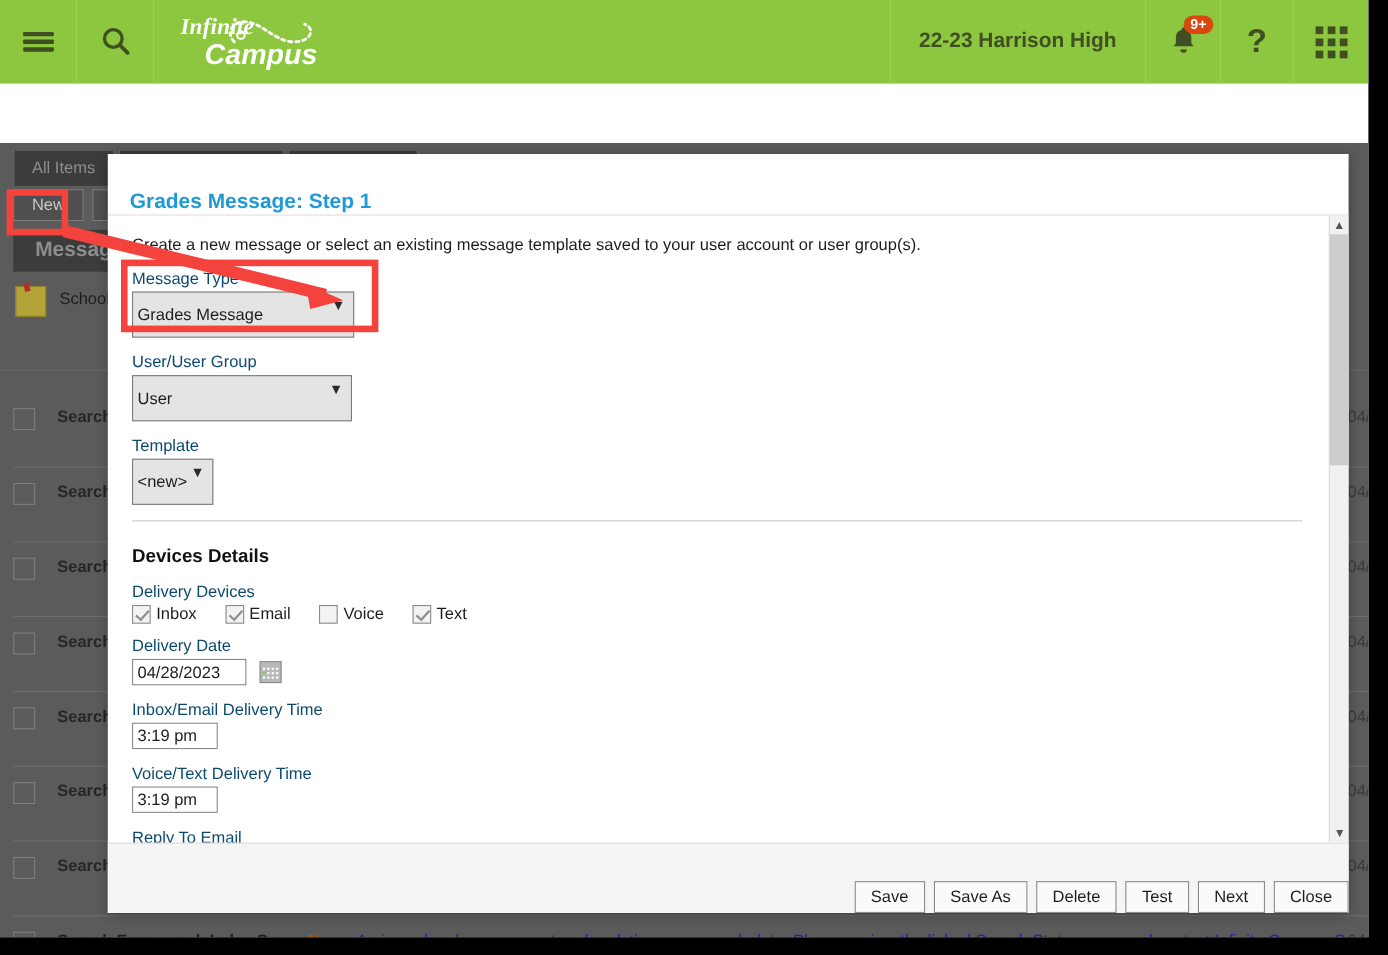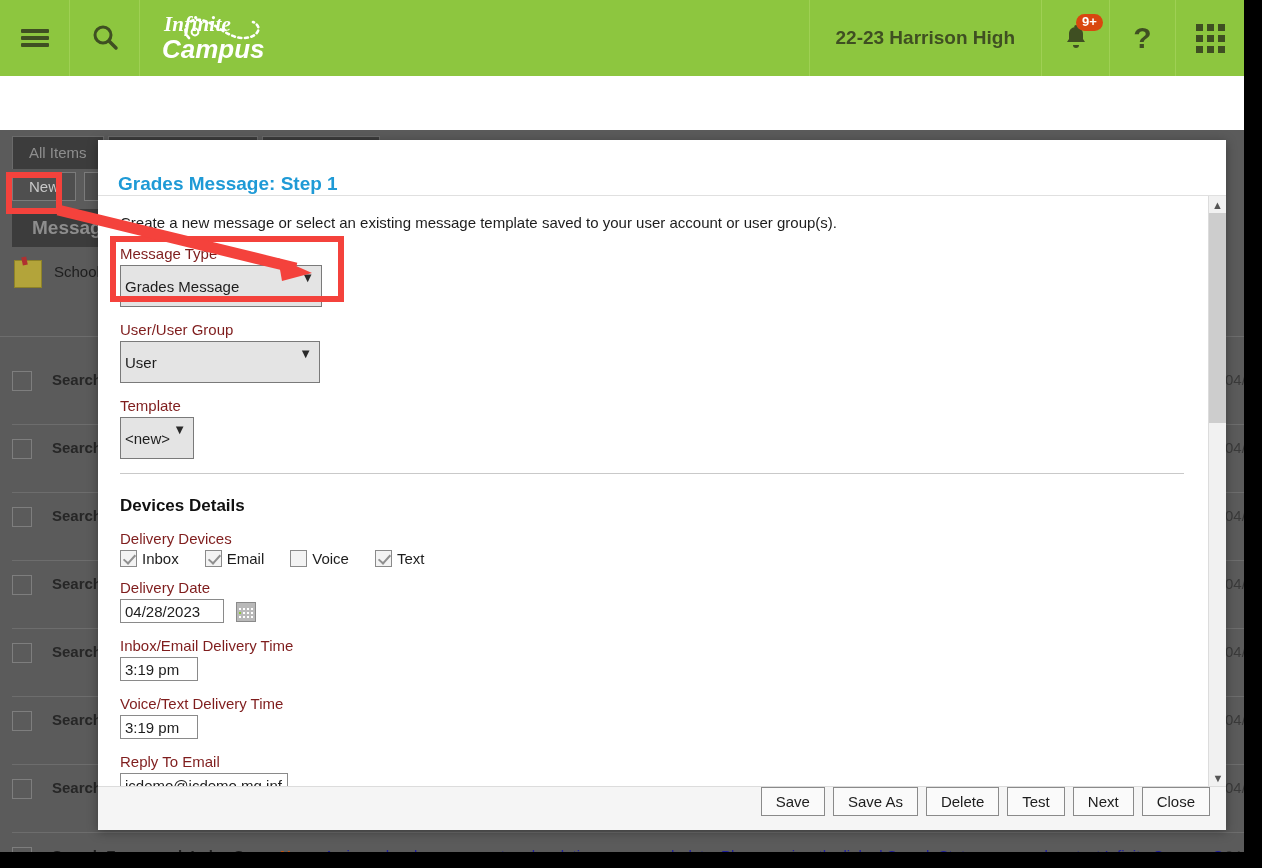--- a/index.html
+++ b/index.html
@@ -80,21 +80,21 @@
   .logo-wrap { display:flex; flex-direction:column; line-height:1; position: relative; }
   .logo-inf {
     font-family: "Liberation Serif", serif;
     font-style: italic; font-weight: bold;
     color: #ffffff; font-size: 21px; letter-spacing: .2px;
     margin-left: 2px;
   }
   .logo-cam {
     font-family: "Liberation Sans", sans-serif;
     font-weight: bold; font-style: italic;
-    color: #ffffff; font-size: 26px; margin-top: 1px;
+    color: #ffffff; font-size: 26px; margin-top: 1px; margin-left: 24px;
   }
   .logo-swoosh { position:absolute; right: -6px; top: -2px; }
 
   
   #titlerow {
     position: absolute; left: 0; top: 76px;
     width: 1244px; height: 54px;
     background: #ffffff;
     border-bottom: 1px solid #d8d8d8;
   }
@@ -240,21 +240,21 @@
     flex: 1 1 auto;
     position: relative;
     overflow: hidden;
   }
   #dlg-scroll {
     position: absolute; left: 0; top: 0;
     width: 1110px; height: 100%;
     padding: 18px 0 0 22px;
   }
   .helptext { font-size: 15px; color: #1d1d1d; margin-bottom: 14px; }
-  .fieldlabel { font-size: 15px; color: #7f1d1d; margin-bottom: 3px; }
+  .fieldlabel { font-size: 15px; color: #0c4a6e; margin-bottom: 3px; }
   .field { margin-bottom: 14px; }
   select.cmb {
     font-family: "Liberation Sans", sans-serif;
     font-size: 15px;
     background: #e4e4e4;
     border: 1px solid #7a7a7a;
     height: 42px;
     padding: 2px 4px;
     color: #1d1d1d;
     -webkit-appearance: none; appearance: none;
@@ -336,25 +336,25 @@
     color: #555; font-size: 11px;
   }
   #dlg-vscroll .thumb {
     position: absolute; left: 0; top: 17px;
     width: 18px; height: 210px;
     background: #cdcdcd;
   }
   #dlg-vscroll .arrow.down { position:absolute; bottom: 0; left: 0; width: 18px; }
 
   #dlg-footer {
-    height: 44px;
+    height: 64px;
     background: #f5f5f5;
     border-top: 1px solid #dcdcdc;
-    display: flex; align-items: flex-start; justify-content: flex-end;
-    padding-right: 16px;
+    display: flex; align-items: flex-end; justify-content: flex-end;
+    padding-right: 0;
     gap: 8px;
   }
   .fbtn {
     font-family: "Liberation Sans", sans-serif;
     font-size: 15px;
     background: #fafafa;
     border: 1px solid #8a8a8a;
     color: #1d1d1d;
     padding: 5px 14px;
     min-width: 56px;

